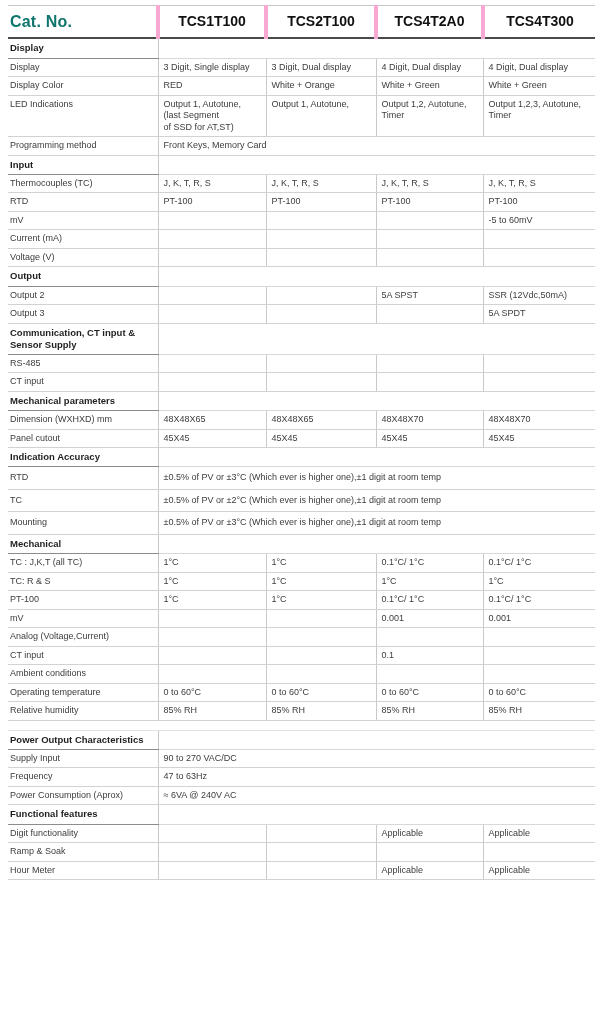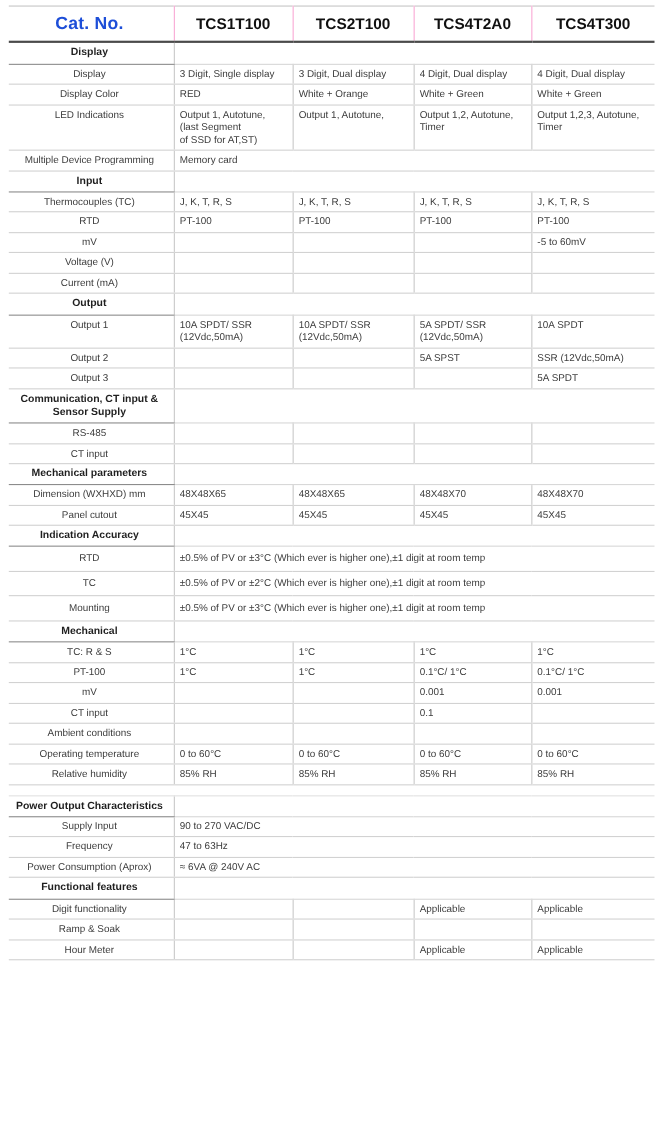--- a/index.html
+++ b/index.html
@@ -2,24 +2,24 @@
 <html><head>
 <meta charset="utf-8">
 <style>
   html,body{margin:0;padding:0;background:#ffffff;}
   body{font-family:"Liberation Sans",sans-serif;color:#3c3c3c;}
   .page{width:603px;box-sizing:border-box;padding:5px 8px 12px 8px;background:#fff;}
   table{border-collapse:collapse;width:587px;table-layout:fixed;border-top:1px solid #c6c6c6;}
   th,td{font-size:9px;line-height:1.28;padding:3px 5px 3px 5px;vertical-align:top;
         white-space:pre-line;overflow:hidden;word-wrap:break-word;}
   thead th{border-bottom:2px solid #4a4a4a;padding:6px 5px 5px 5px;vertical-align:middle;}
-  th.corner{font-size:16px;font-weight:bold;text-align:center;color:#1d4ed8;padding-left:2px;letter-spacing:.2px;}
-  th.colh{font-size:14px;font-weight:bold;text-align:center;color:#101010;border-left:1px solid #f9a8d4;}
+  th.corner{font-size:16px;font-weight:bold;text-align:left;color:#0f766e;padding-left:2px;letter-spacing:.2px;}
+  th.colh{font-size:14px;font-weight:bold;text-align:center;color:#101010;border-left:4px solid #f9a8d4;}
   td{border-bottom:1px solid #d2d2d2;}
-  td.lbl{padding-left:2px;color:#3c3c3c;text-align:center;}
+  td.lbl{padding-left:2px;color:#3c3c3c;}
   td.val{border-left:1px solid #c9c9c9;}
   tr.sec td.lbl{font-weight:bold;color:#1f1f1f;border-bottom:1px solid #8c8c8c;font-size:9.5px;}
   tr.sec td.fill{border-bottom:1px solid #d8d8d8;}
   tr.gap td{border:none;border-bottom:1px solid #e2e2e2;height:9px;padding:0;}
   tr.tall td{padding-bottom:16px;}
   tr.acc td{padding-top:5px;padding-bottom:5px;}
 </style>
 </head>
 <body>
 
@@ -65,22 +65,22 @@
           <td class="val">Output 1, Autotune,
 (last Segment
 of SSD for AT,ST)</td>
           <td class="val">Output 1, Autotune,</td>
           <td class="val">Output 1,2, Autotune,
 Timer</td>
           <td class="val">Output 1,2,3, Autotune,
 Timer</td>
         </tr>
         <tr>
-          <td class="lbl">Multiple Device Programming</td>
-          <td colspan="4" class="val">Memory card</td>
+          <td class="lbl">Programming method</td>
+          <td colspan="4" class="val">Front Keys, Memory Card</td>
         </tr>
         <tr class="sec">
           <td class="lbl">Input</td>
           <td colspan="4" class="fill val"></td>
         </tr>
         <tr>
           <td class="lbl">Thermocouples (TC)</td>
           <td class="val">J, K, T, R, S</td>
           <td class="val">J, K, T, R, S</td>
           <td class="val">J, K, T, R, S</td>
@@ -94,46 +94,36 @@
           <td class="val">PT-100</td>
         </tr>
         <tr>
           <td class="lbl">mV</td>
           <td class="val"></td>
           <td class="val"></td>
           <td class="val"></td>
           <td class="val">-5 to 60mV</td>
         </tr>
         <tr>
+          <td class="lbl">Current (mA)</td>
+          <td class="val"></td>
+          <td class="val"></td>
+          <td class="val"></td>
+          <td class="val"></td>
+        </tr>
+        <tr>
           <td class="lbl">Voltage (V)</td>
           <td class="val"></td>
           <td class="val"></td>
           <td class="val"></td>
           <td class="val"></td>
         </tr>
-        <tr>
-          <td class="lbl">Current (mA)</td>
-          <td class="val"></td>
-          <td class="val"></td>
-          <td class="val"></td>
-          <td class="val"></td>
-        </tr>
         <tr class="sec">
           <td class="lbl">Output</td>
           <td colspan="4" class="fill val"></td>
-        </tr>
-        <tr>
-          <td class="lbl">Output 1</td>
-          <td class="val">10A SPDT/ SSR
-(12Vdc,50mA)</td>
-          <td class="val">10A SPDT/ SSR
-(12Vdc,50mA)</td>
-          <td class="val">5A SPDT/ SSR
-(12Vdc,50mA)</td>
-          <td class="val">10A SPDT</td>
         </tr>
         <tr>
           <td class="lbl">Output 2</td>
           <td class="val"></td>
           <td class="val"></td>
           <td class="val">5A SPST</td>
           <td class="val">SSR (12Vdc,50mA)</td>
         </tr>
         <tr>
           <td class="lbl">Output 3</td>
@@ -193,39 +183,53 @@
         </tr>
         <tr class="acc">
           <td class="lbl">Mounting</td>
           <td colspan="4" class="val">±0.5% of PV or ±3°C  (Which ever is higher one),±1 digit at room temp</td>
         </tr>
         <tr class="sec">
           <td class="lbl">Mechanical</td>
           <td colspan="4" class="fill val"></td>
         </tr>
         <tr>
-          <td class="lbl">TC: R &amp; S</td>
-          <td class="val">1°C</td>
-          <td class="val">1°C</td>
-          <td class="val">1°C</td>
-          <td class="val">1°C</td>
-        </tr>
-        <tr>
-          <td class="lbl">PT-100</td>
+          <td class="lbl">TC : J,K,T (all TC)</td>
           <td class="val">1°C</td>
           <td class="val">1°C</td>
           <td class="val">0.1°C/ 1°C</td>
           <td class="val">0.1°C/ 1°C</td>
         </tr>
         <tr>
+          <td class="lbl">TC: R &amp; S</td>
+          <td class="val">1°C</td>
+          <td class="val">1°C</td>
+          <td class="val">1°C</td>
+          <td class="val">1°C</td>
+        </tr>
+        <tr>
+          <td class="lbl">PT-100</td>
+          <td class="val">1°C</td>
+          <td class="val">1°C</td>
+          <td class="val">0.1°C/ 1°C</td>
+          <td class="val">0.1°C/ 1°C</td>
+        </tr>
+        <tr>
           <td class="lbl">mV</td>
           <td class="val"></td>
           <td class="val"></td>
           <td class="val">0.001</td>
           <td class="val">0.001</td>
+        </tr>
+        <tr>
+          <td class="lbl">Analog (Voltage,Current)</td>
+          <td class="val"></td>
+          <td class="val"></td>
+          <td class="val"></td>
+          <td class="val"></td>
         </tr>
         <tr>
           <td class="lbl">CT input</td>
           <td class="val"></td>
           <td class="val"></td>
           <td class="val">0.1</td>
           <td class="val"></td>
         </tr>
         <tr>
           <td class="lbl">Ambient conditions</td>

